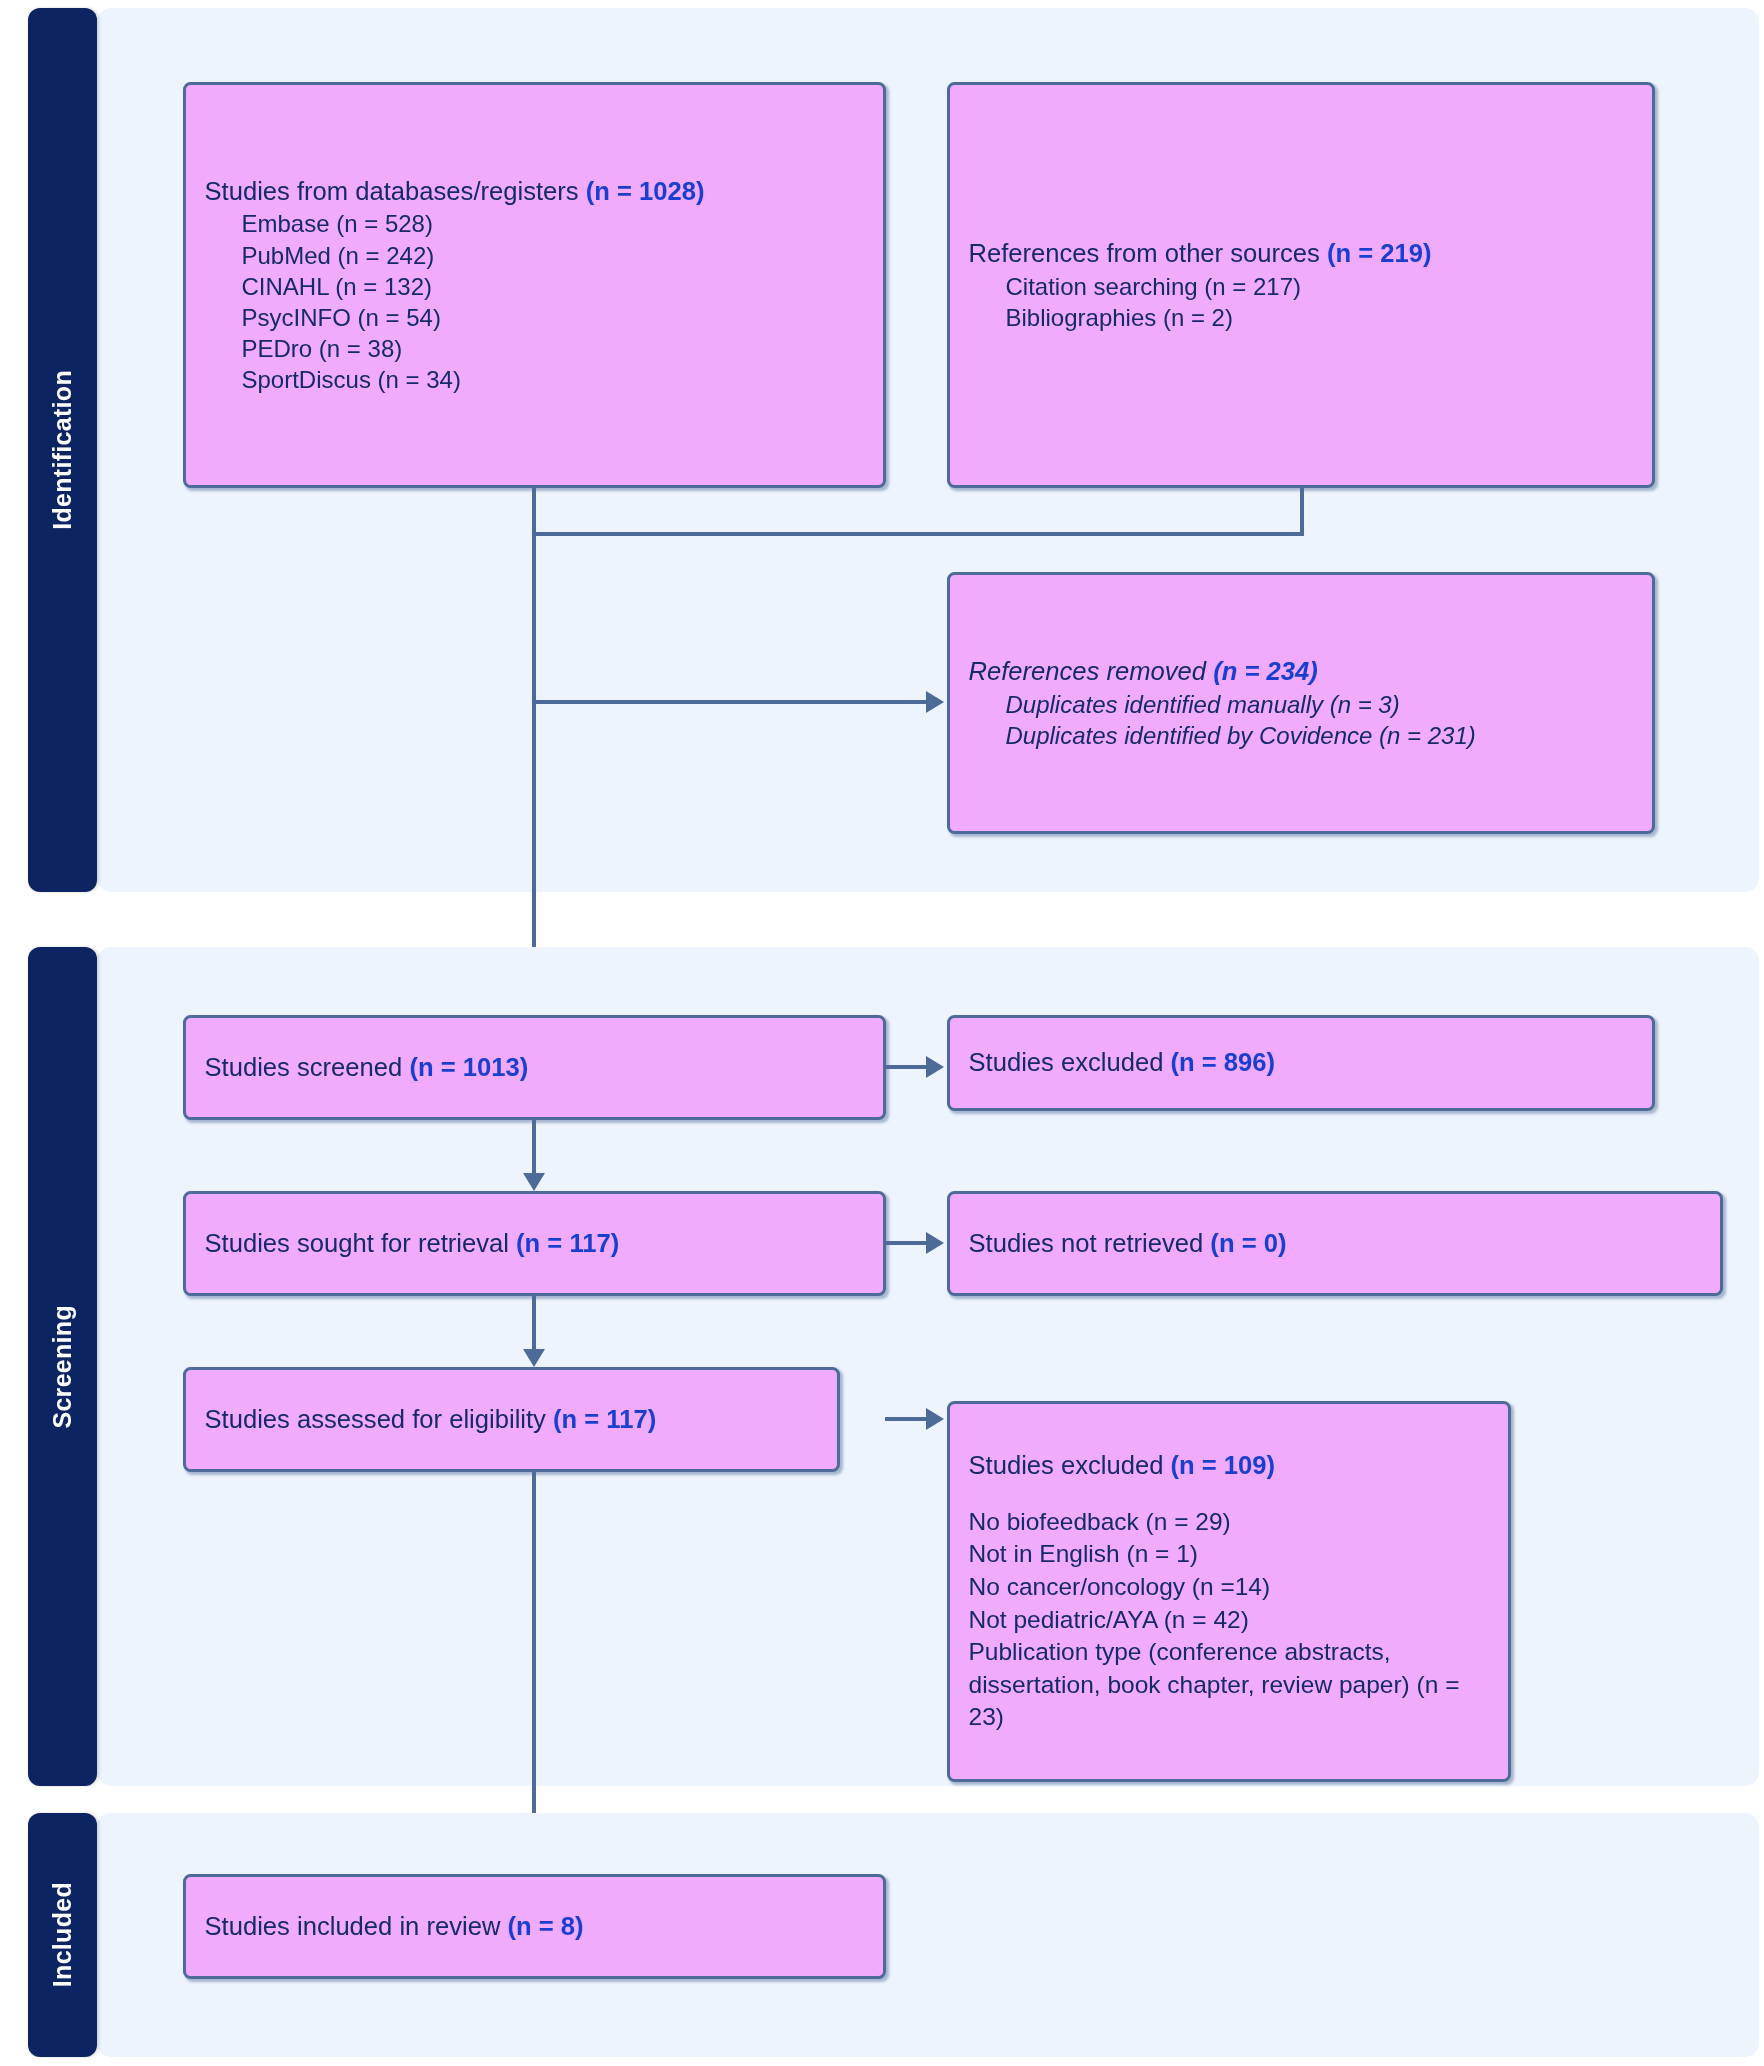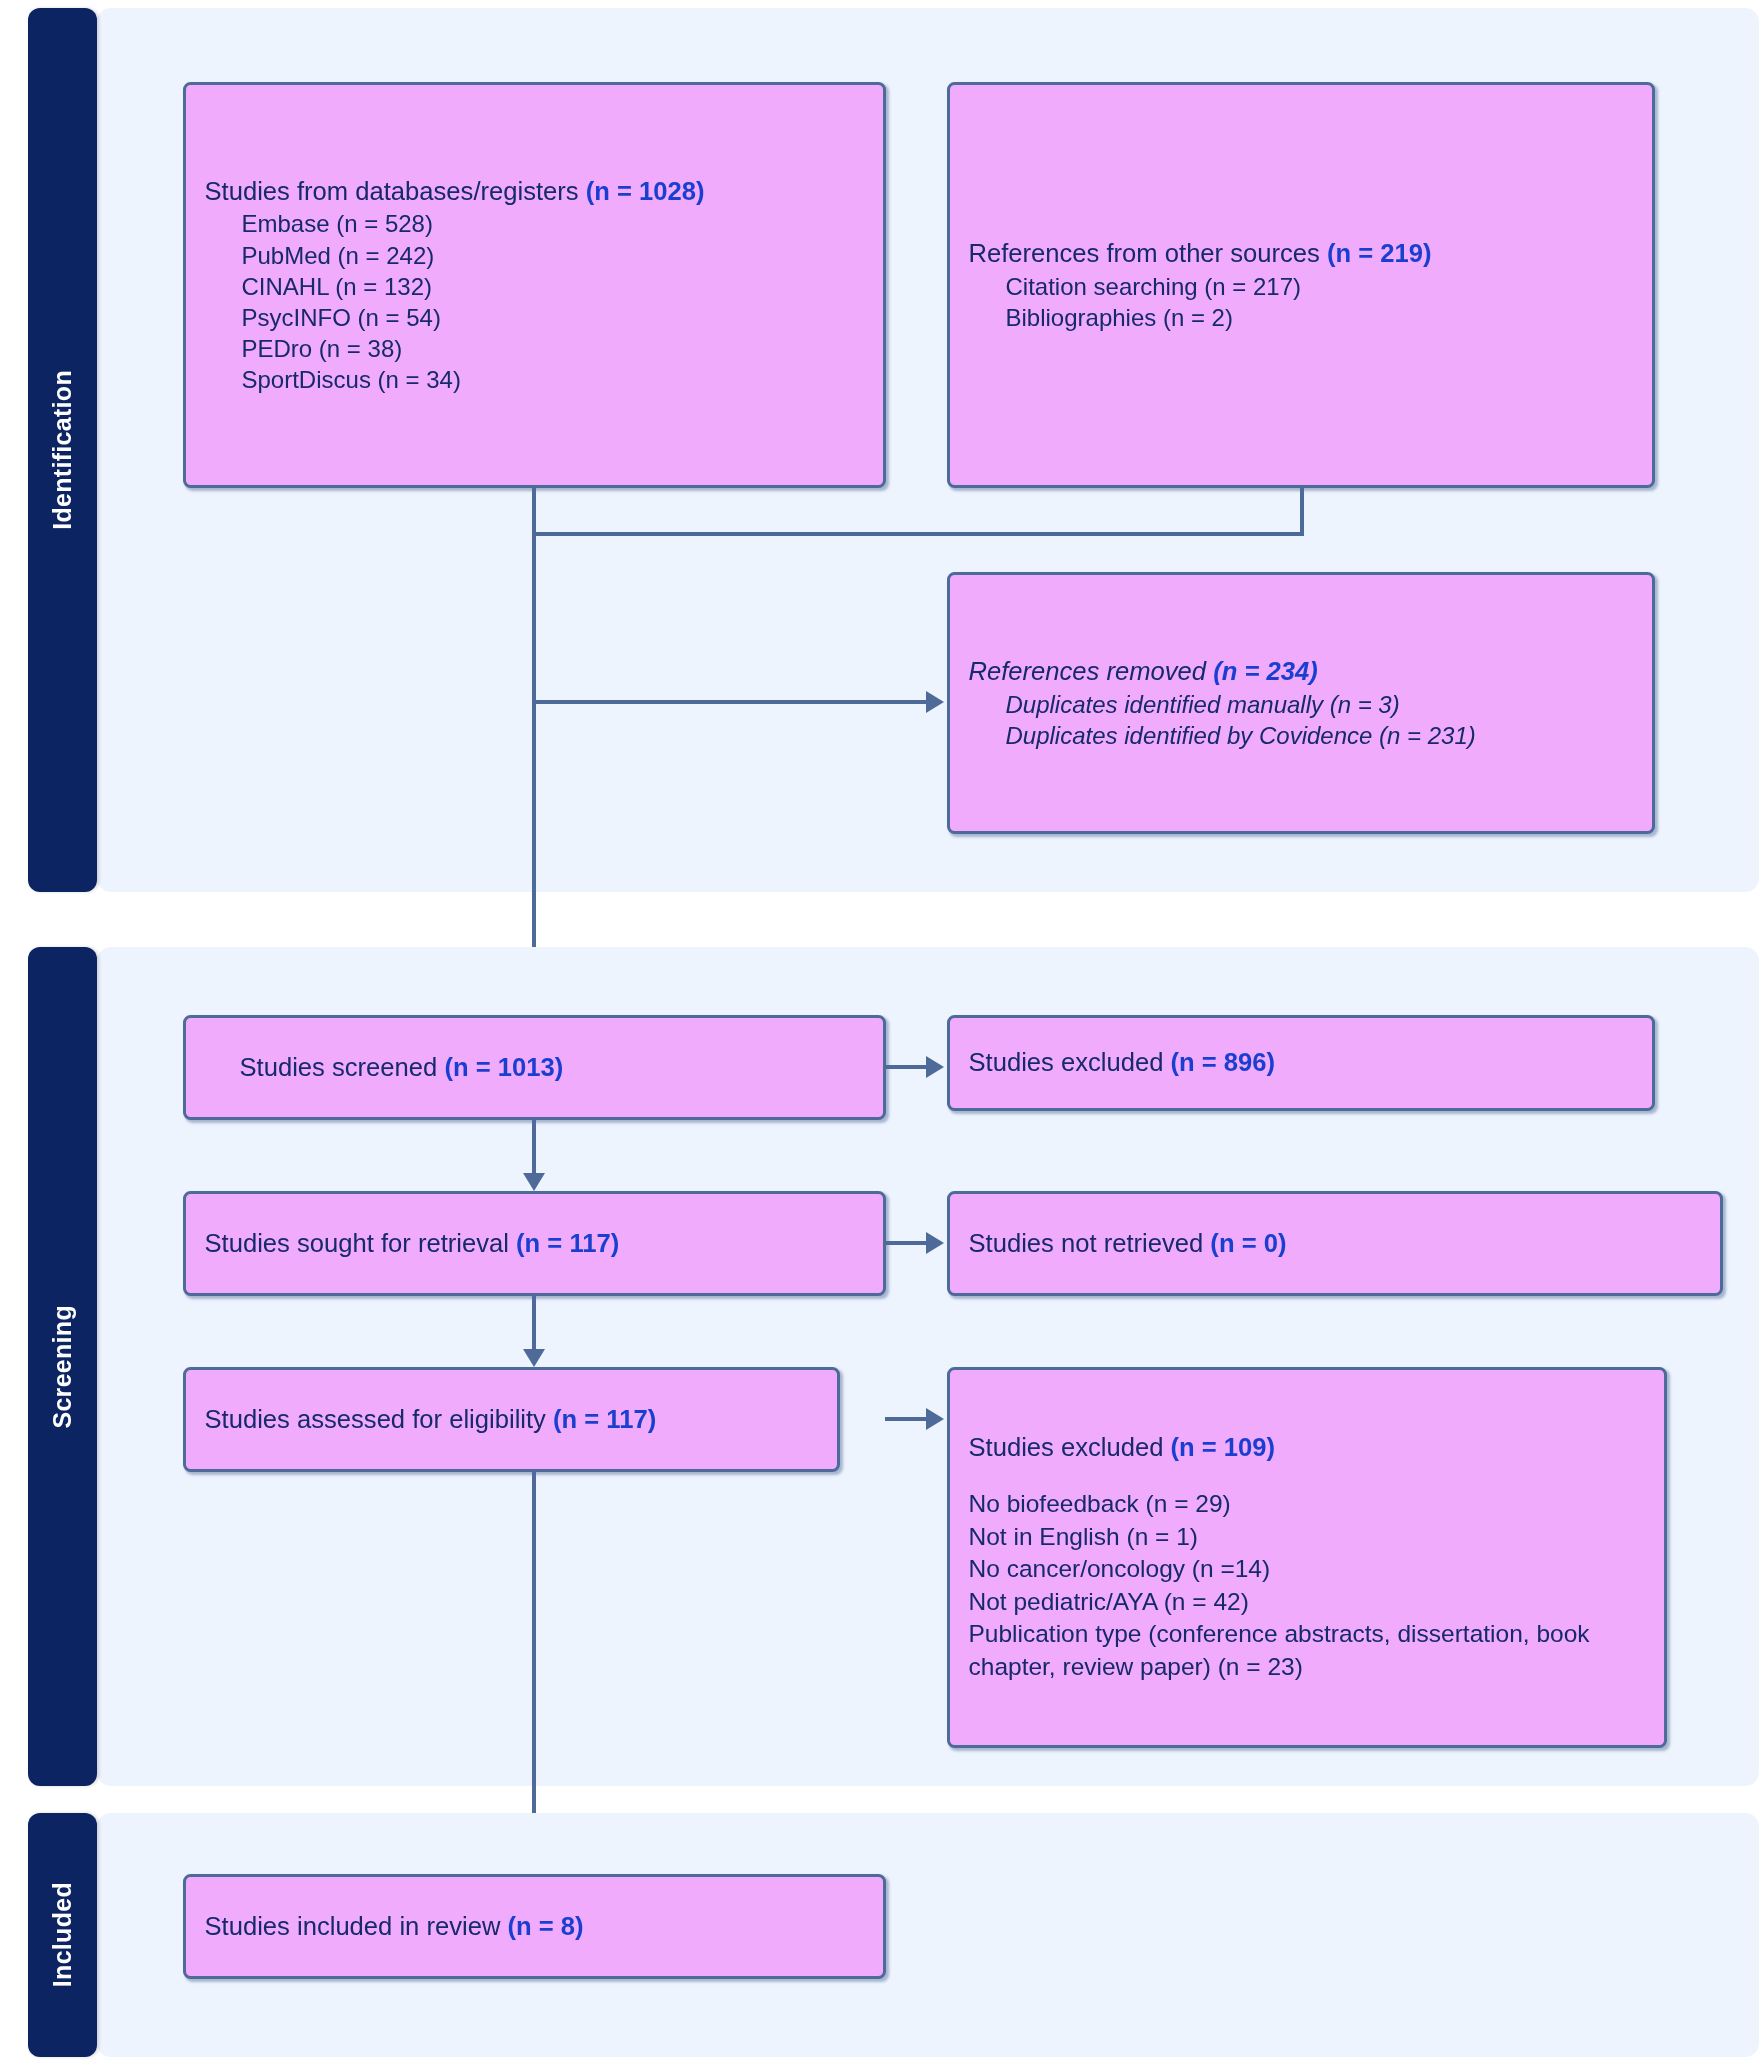--- a/index.html
+++ b/index.html
@@ -100,21 +100,21 @@
 <div class="arrow-right" style="left:926px;top:691px;"></div>
 
 <div class="vline" style="left:532px;top:700px;height:311px;"></div>
 <div class="arrow-down" style="left:523px;top:996px;"></div>
 
 <div class="band" style="left:97px;top:947px;width:1662px;height:839px;"></div>
 <div class="stage-tab" style="left:28px;top:947px;width:69px;height:839px;">
   <span>Screening</span>
 </div>
 
-<div class="fbox" style="left:183px;top:1015px;width:703px;height:105px;padding-left:35px;">
+<div class="fbox" style="left:183px;top:1015px;width:703px;height:105px;">
   <div class="inner">
     <div class="hline">
       <span>Studies screened </span><b>(n = 1013)</b>
     </div>
   </div>
 </div>
 <div class="fbox" style="left:947px;top:1015px;width:708px;height:96px;">
   <div class="inner">
     <div class="hline">
       <span>Studies excluded </span><b>(n = 896)</b>
@@ -148,21 +148,21 @@
 <div class="arrow-down" style="left:523px;top:1349px;"></div>
 
 <div class="fbox" style="left:183px;top:1367px;width:657px;height:105px;">
   <div class="inner">
     <div class="hline">
       <span>Studies assessed for eligibility </span><b>(n = 117)</b>
     </div>
   </div>
 </div>
 
-<div class="fbox" style="left:947px;top:1367px;width:720px;height:381px;align-items:center;">
+<div class="fbox" style="left:947px;top:1401px;width:564px;height:381px;align-items:center;">
   <div class="inner">
     <div class="hline">
       <span>Studies excluded </span><b>(n = 109)</b>
     </div>
     <div class="gap"></div>
     <div class="reason">No biofeedback (n = 29)</div>
     <div class="reason">Not in English (n = 1)</div>
     <div class="reason">No cancer/oncology (n =14)</div>
     <div class="reason">Not pediatric/AYA (n = 42)</div>
     <div class="reason wrap">Publication type (conference abstracts, dissertation, book chapter, review paper) (n = 23)</div>

